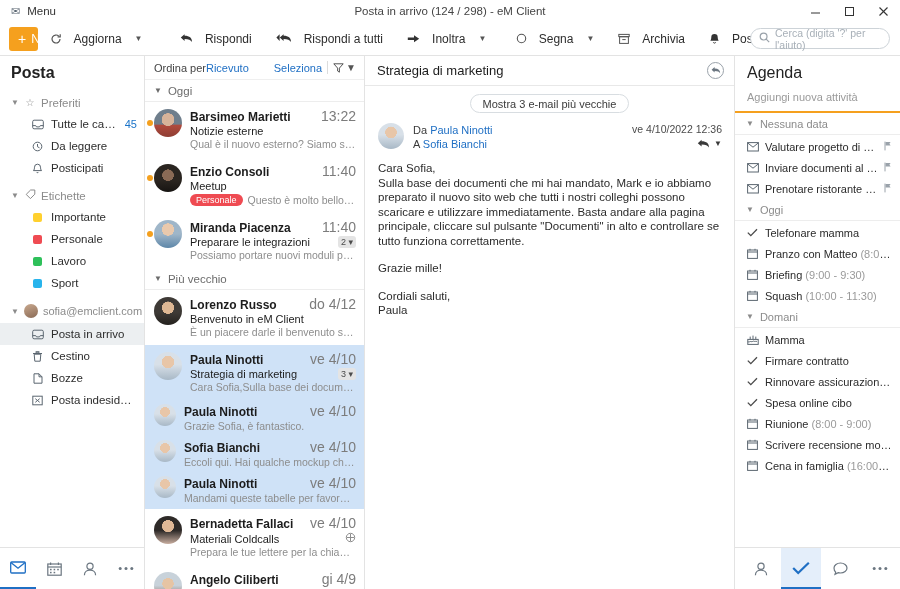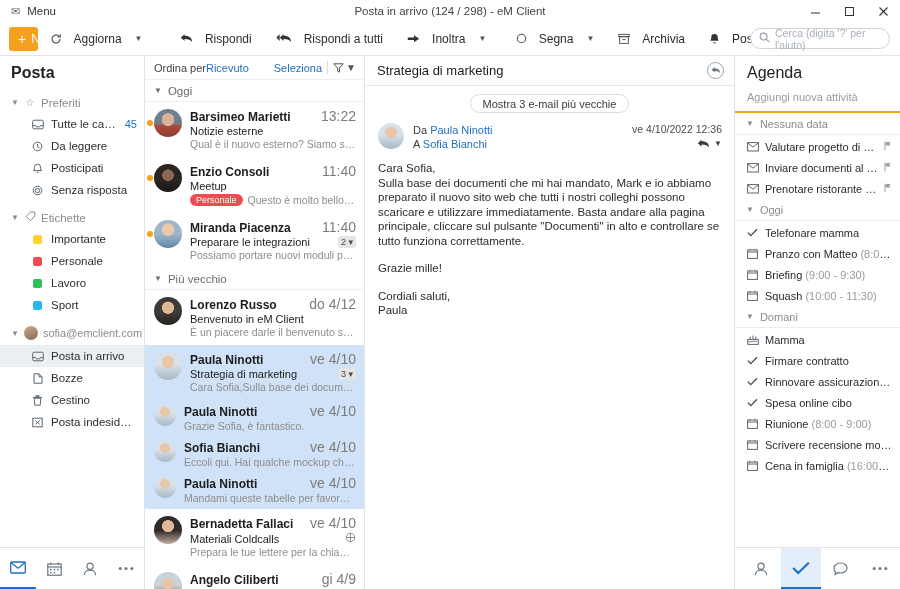--- a/index.html
+++ b/index.html
@@ -422,29 +422,20 @@
         <div class="sb-item">
           <span class="sic">
             <svg width="11" height="11" viewBox="0 0 11 11">
                 <path d="M5.5 1.2a3 3 0 0 0-3 3c0 2.8-1.1 3.4-1.1 3.4h8.2S8.5 7 8.5 4.2a3 3 0 0 0-3-3z" fill="none" stroke="#5b6670" stroke-width="1"></path>
                 <path d="M4.5 9a1.1 1.1 0 0 0 2 0" fill="none" stroke="#5b6670" stroke-width="1"></path>
               </svg>
           </span>
           <span class="txt">Posticipati</span>
         </div>
 
-        <div class="sb-item">
-          <span class="sic">
-            <svg width="11" height="11" viewBox="0 0 11 11">
-                <circle cx="5.5" cy="5.5" r="4.3" fill="none" stroke="#5b6670" stroke-width="1"></circle>
-                <circle cx="5.5" cy="5.5" r="2.2" fill="none" stroke="#5b6670" stroke-width="1"></circle>
-              </svg>
-          </span>
-          <span class="txt">Senza risposta</span>
-        </div>
 
         <div class="sb-group" style="margin-top:6px">
           <span class="chev">▼</span>
           <span class="gic">
             <svg width="11" height="11" viewBox="0 0 11 11">
                 <path d="M1.2 5.4 5.6 1h4.2v4.2L5.4 9.6z" fill="none" stroke="#8b8b8b" stroke-width="1"></path>
               </svg>
           </span>
           <span>Etichette</span>
         </div>
@@ -481,39 +472,39 @@
         </div>
 
         <div class="sb-item sel">
           <span class="sic">
             <svg width="12" height="11" viewBox="0 0 12 11">
                 <rect x="0.7" y="1.2" width="10.6" height="8.6" rx="1.4" fill="none" stroke="#5b6670" stroke-width="1"></rect>
                 <path d="M0.7 6.6h3l.8 1.3h3l.8-1.3h3" fill="none" stroke="#5b6670" stroke-width="1"></path>
               </svg>
           </span>
           <span class="txt">Posta in arrivo</span>
-        </div>
-        <div class="sb-item">
-          <span class="sic">
-            <svg width="10" height="11" viewBox="0 0 10 11">
-                <path d="M1 0.8h5l3 3v6.4H1z" fill="none" stroke="#5b6670" stroke-width="1"></path>
-                <path d="M6 0.8v3h3" fill="none" stroke="#5b6670" stroke-width="1"></path>
-              </svg>
-          </span>
-          <span class="txt">Bozze</span>
         </div>
         <div class="sb-item">
           <span class="sic">
             <svg width="11" height="11" viewBox="0 0 11 11">
                 <rect x="1" y="2" width="9" height="1" fill="#5b6670"></rect>
                 <rect x="4" y="0.6" width="3" height="1.1" fill="none" stroke="#5b6670" stroke-width=".8"></rect>
                 <path d="M2.2 3.2h6.6l-.6 7H2.8z" fill="none" stroke="#5b6670" stroke-width="1"></path>
               </svg>
           </span>
           <span class="txt">Cestino</span>
+        </div>
+        <div class="sb-item">
+          <span class="sic">
+            <svg width="10" height="11" viewBox="0 0 10 11">
+                <path d="M1 0.8h5l3 3v6.4H1z" fill="none" stroke="#5b6670" stroke-width="1"></path>
+                <path d="M6 0.8v3h3" fill="none" stroke="#5b6670" stroke-width="1"></path>
+              </svg>
+          </span>
+          <span class="txt">Bozze</span>
         </div>
         <div class="sb-item">
           <span class="sic">
             <svg width="11" height="11" viewBox="0 0 11 11">
                 <rect x="0.8" y="1.2" width="9.4" height="8.6" fill="none" stroke="#5b6670" stroke-width="1"></rect>
                 <path d="M3.3 3.7 7.7 7.3M7.7 3.7 3.3 7.3" stroke="#5b6670" stroke-width="1"></path>
               </svg>
           </span>
           <span class="txt">Posta indesiderata</span>
         </div>

